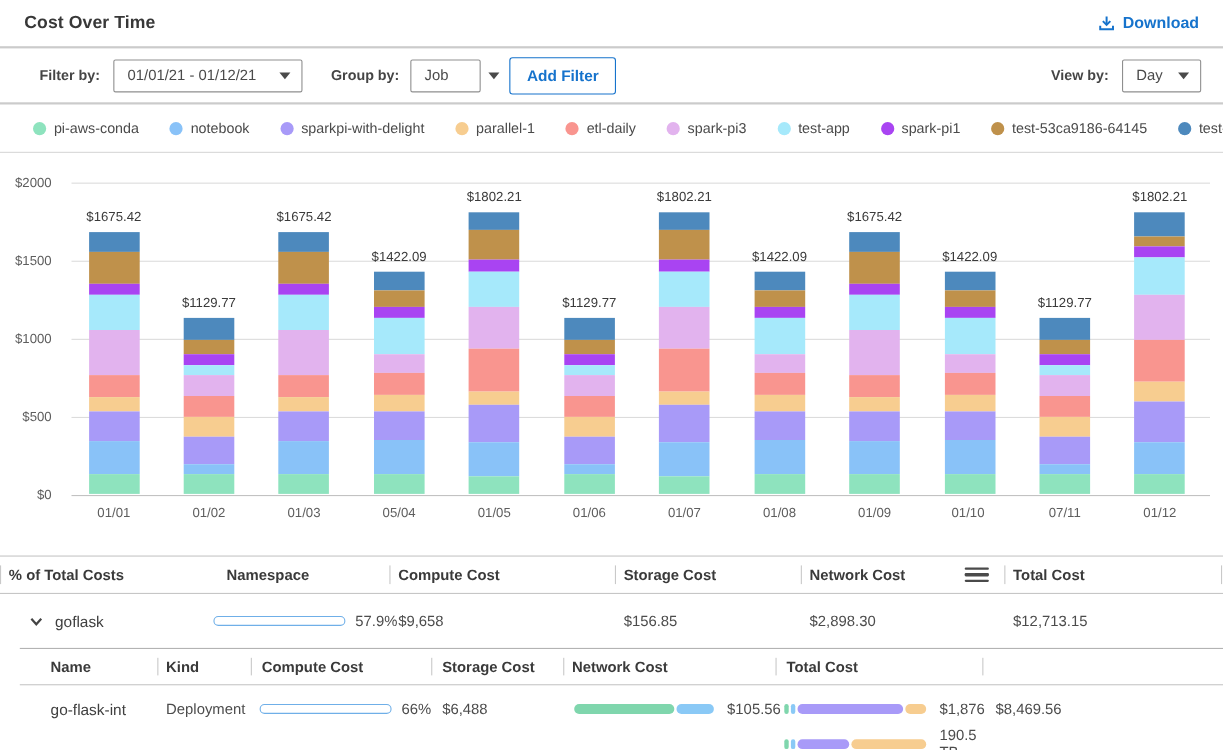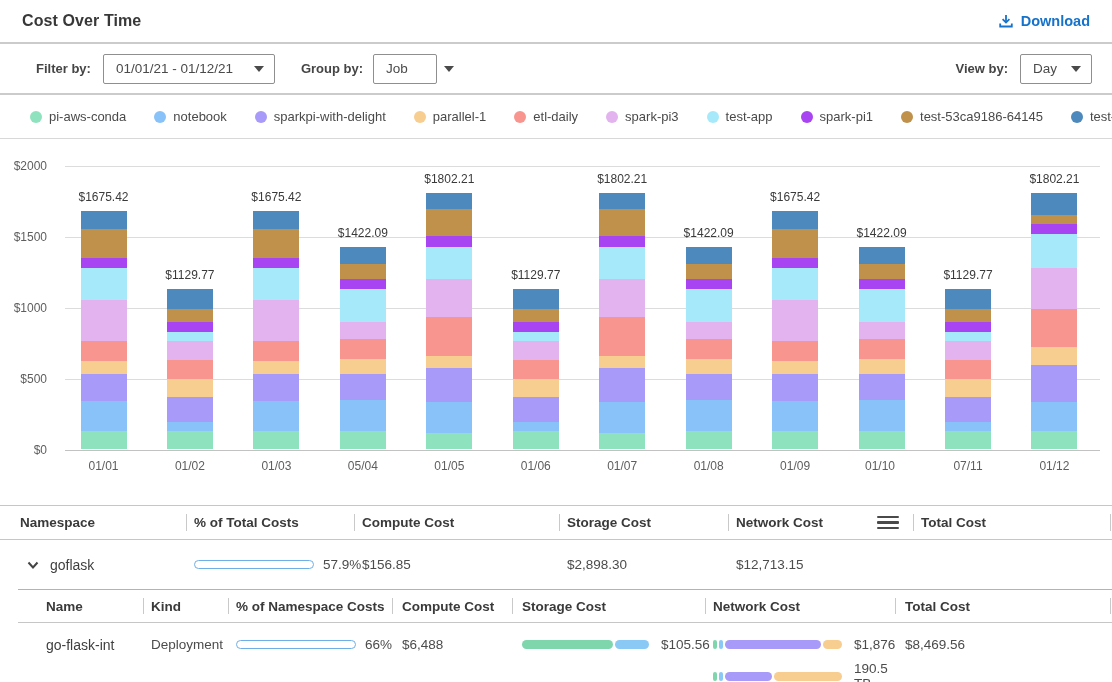--- a/index.html
+++ b/index.html
@@ -87,20 +87,21 @@
   <span class="lbl">Filter by:</span>
   <div class="select sel-date">
     <span>01/01/21 - 01/12/21</span>
     <span class="caret"></span>
   </div>
   <span class="lbl gb-lbl">Group by:</span>
   <div class="select sel-job">
     <span>Job</span>
     <span class="caret"></span>
   </div>
+  <button class="btn-outline">Add Filter</button>
   <div class="viewby">
     <span class="lbl">View by:</span>
     <div class="select sel-day">
       <span>Day</span>
       <span class="caret"></span>
     </div>
   </div>
 </div>
 
 <div class="legendbar">
@@ -326,22 +327,22 @@
     <div class="xtick" style="left: 535.75px;">01/06</div>
     <div class="xtick" style="left: 622.2px;">01/07</div>
     <div class="xtick" style="left: 708.65px;">01/08</div>
     <div class="xtick" style="left: 795.1px;">01/09</div>
     <div class="xtick" style="left: 880px;">01/10</div>
     <div class="xtick" style="left: 968px;">07/11</div>
     <div class="xtick" style="left: 1054.45px;">01/12</div>
   </div>
 
 <div class="ns-header">
+  <div class="th">% of Total Costs</div>
   <div class="th first">Namespace</div>
-  <div class="th">% of Total Costs</div>
   <div class="th">Compute Cost</div>
   <div class="th">Storage Cost</div>
   <div class="th th-flex">
     <span>Network Cost</span>
     <span class="menu-icon">
         <span></span>
         <span></span>
         <span></span>
       </span>
   </div>
@@ -352,32 +353,32 @@
   <div class="cell-ns">
     <svg class="chev" viewBox="0 0 14 14" fill="none">
       <path d="M2.5 4.5L7 9.5l4.5-5" stroke="#444" stroke-width="2" fill="none"></path>
     </svg>
     <span>goflask</span>
   </div>
   <div class="td pct-cell">
     <span class="pill"><span class="pill-fill" style="width: 57.9%;"></span></span>
     <span>57.9%</span>
   </div>
+  <div class="td">$9,658</div>
   <div class="td">$156.85</div>
   <div class="td two-line">
     <div>$2,898.30</div>
   </div>
   <div class="td">$12,713.15</div>
 </div>
 
 <div class="wl-wrap">
   <div class="wl-header">
     <div class="th first">Name</div>
     <div class="th">Kind</div>
-    <div class="th">% of Namespace Costs</div>
     <div class="th" style="padding-left:10px">Compute Cost</div>
     <div class="th" style="padding-left:10px">Storage Cost</div>
     <div class="th">Network Cost</div>
     <div class="th last" style="padding-left:10px">Total Cost</div>
   </div>
   <div class="wl-row">
     <div class="name">go-flask-int</div>
     <div class="td" style="padding-left:8px">Deployment</div>
     <div class="td pct-cell">
       <span class="pill"><span class="pill-fill" style="width: 66%;"></span></span>

